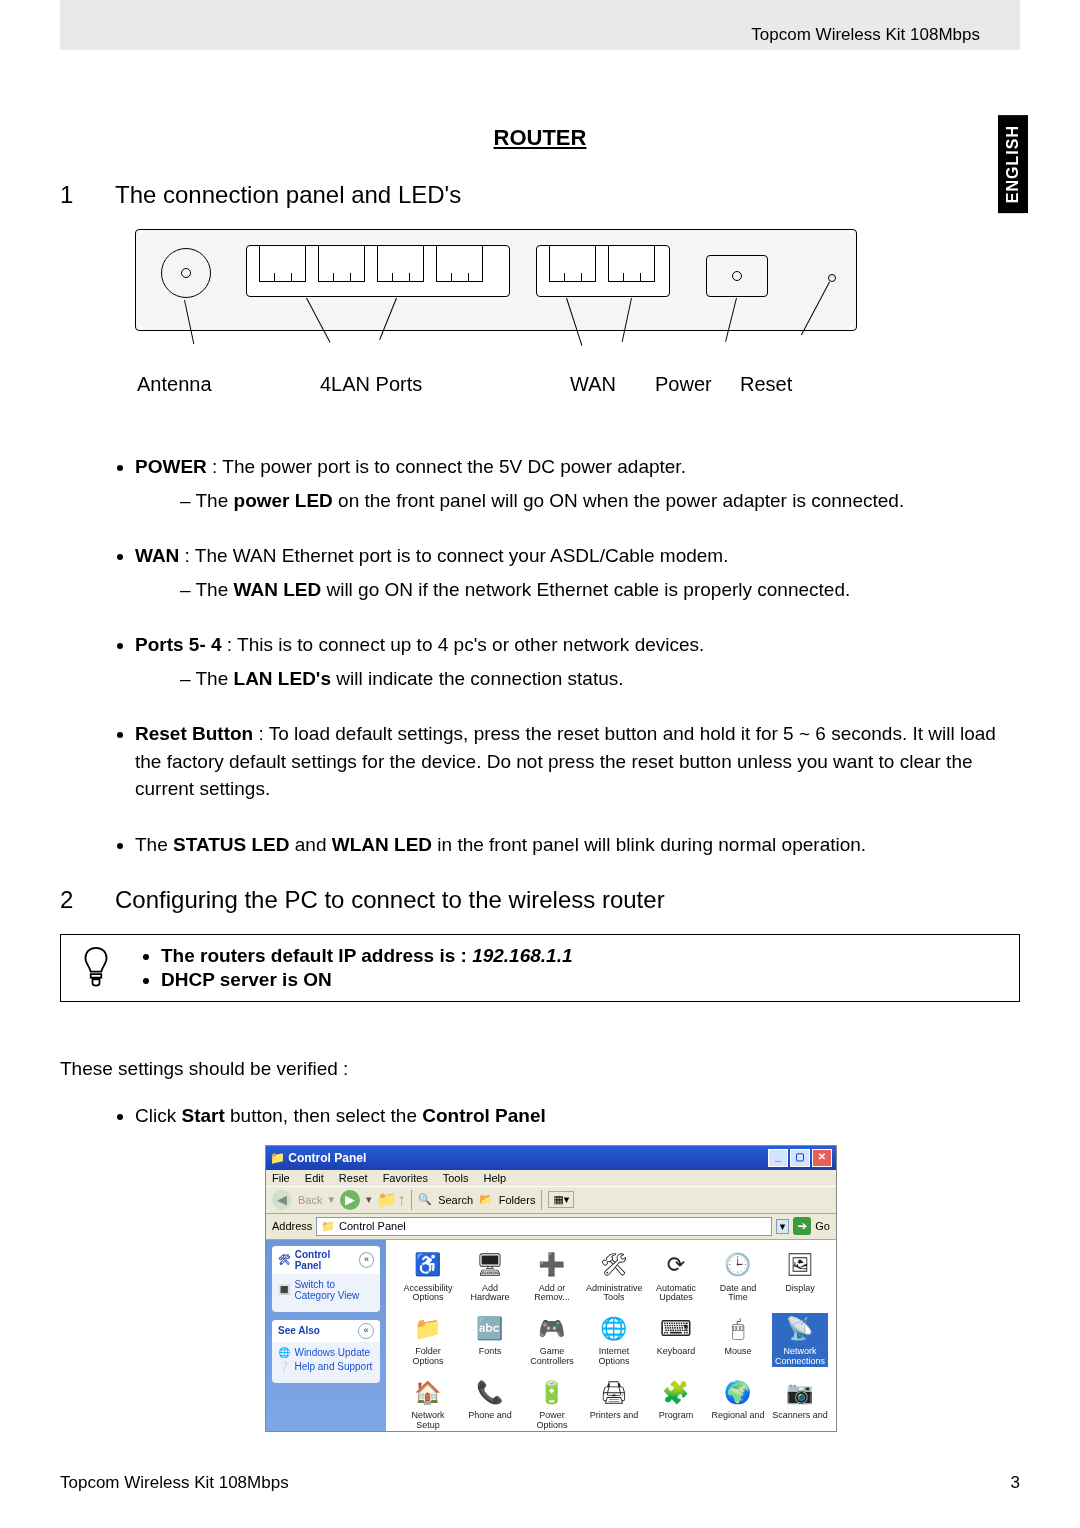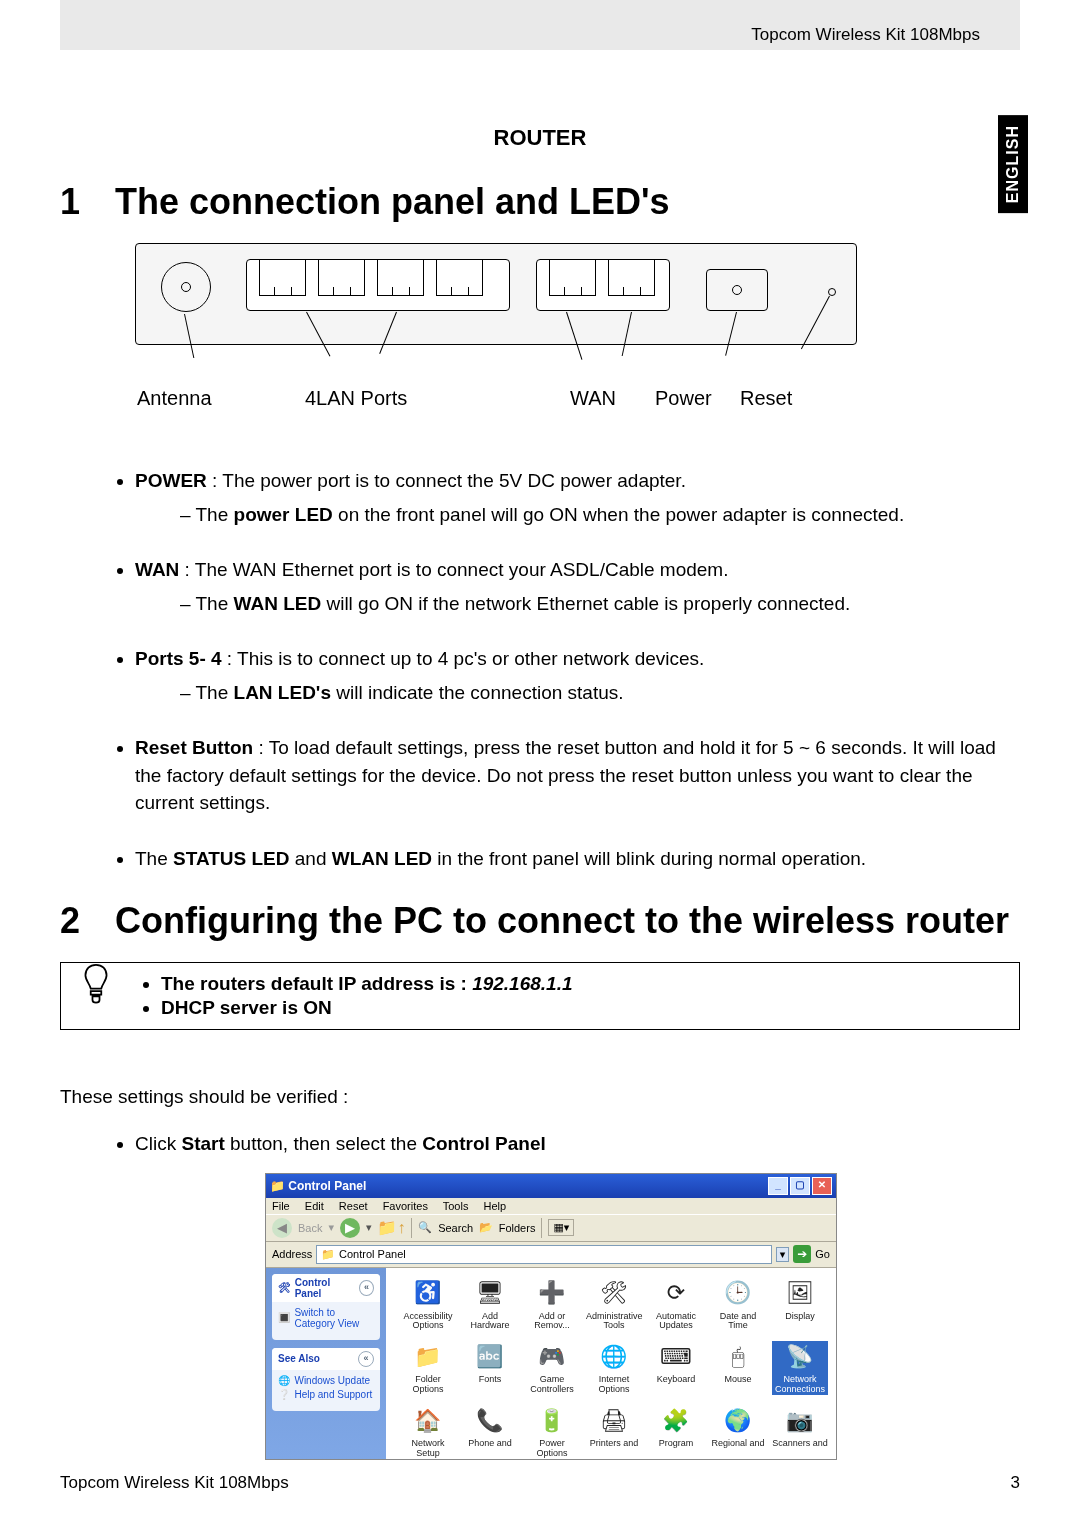--- a/index.html
+++ b/index.html
@@ -36,25 +36,26 @@
     font-size: 16px;
     letter-spacing: 1px;
   }
   .page {
     padding: 60px 60px 0 60px;
   }
   .title-router {
     text-align: center;
     font-weight: bold;
     font-size: 22px;
+    text-decoration: underline;
     margin: 15px 0 30px 0;
   }
   h1.section {
-    font-size: 36px;
-    font-weight: bold;
+    font-size: 24px;
+    font-weight: normal;
     margin: 18px 0 20px 0;
   }
   h1.section .num { display: inline-block; width: 55px; }
   .panel-diagram {
     margin: 0 0 20px 75px;
   }
   .panel-box {
     border: 1.5px solid #000;
     background: #f5f5f5;
     width: 720px;
@@ -140,21 +141,21 @@
   .labels-row span { position: absolute; }
   .bullets { margin: 10px 0 0 0; padding-left: 75px; font-size: 19px; line-height: 1.45; }
   .bullets > li { margin-bottom: 28px; list-style: disc; }
   .sub { margin: 6px 0 0 45px; padding: 0; }
   .sub li { list-style: none; margin-bottom: 2px; }
   .sub li::before { content: "–   "; }
   .note-box {
     border: 1.5px solid #000;
     margin: 10px 0 25px 0;
     display: flex;
-    align-items: flex-start;
+    align-items: center;
   }
   .note-icon {
     width: 70px;
     display: flex; align-items: center; justify-content: center;
   }
   .note-icon svg { width: 44px; height: 44px; }
   .note-content {
     padding: 8px 10px 8px 0;
     font-weight: bold;
     font-size: 19px;
@@ -327,21 +328,21 @@
       <div class="leader" style="left:48px; top:70px; height:45px; transform:rotate(-12deg);"></div>
       <div class="leader" style="left:170px; top:68px; height:50px; transform:rotate(-28deg);"></div>
       <div class="leader" style="left:260px; top:68px; height:45px; transform:rotate(22deg);"></div>
       <div class="leader" style="left:430px; top:68px; height:50px; transform:rotate(-18deg);"></div>
       <div class="leader" style="left:495px; top:68px; height:45px; transform:rotate(12deg);"></div>
       <div class="leader" style="left:600px; top:68px; height:45px; transform:rotate(14deg);"></div>
       <div class="leader" style="left:693px; top:52px; height:60px; transform:rotate(28deg);"></div>
     </div>
     <div class="labels-row">
       <span style="left:2px">Antenna</span>
-      <span style="left:170px">4LAN Ports</span>
+      <span style="left:185px">4LAN Ports</span>
       <span style="left:435px">WAN</span>
       <span style="left:520px">Power</span>
       <span style="left:605px">Reset</span>
     </div>
     <div style="height:60px"></div>
   </div>
 
   <ul class="bullets">
     <li>
       <b>POWER</b><span> : The power port is to connect the 5V DC power adapter.</span>

